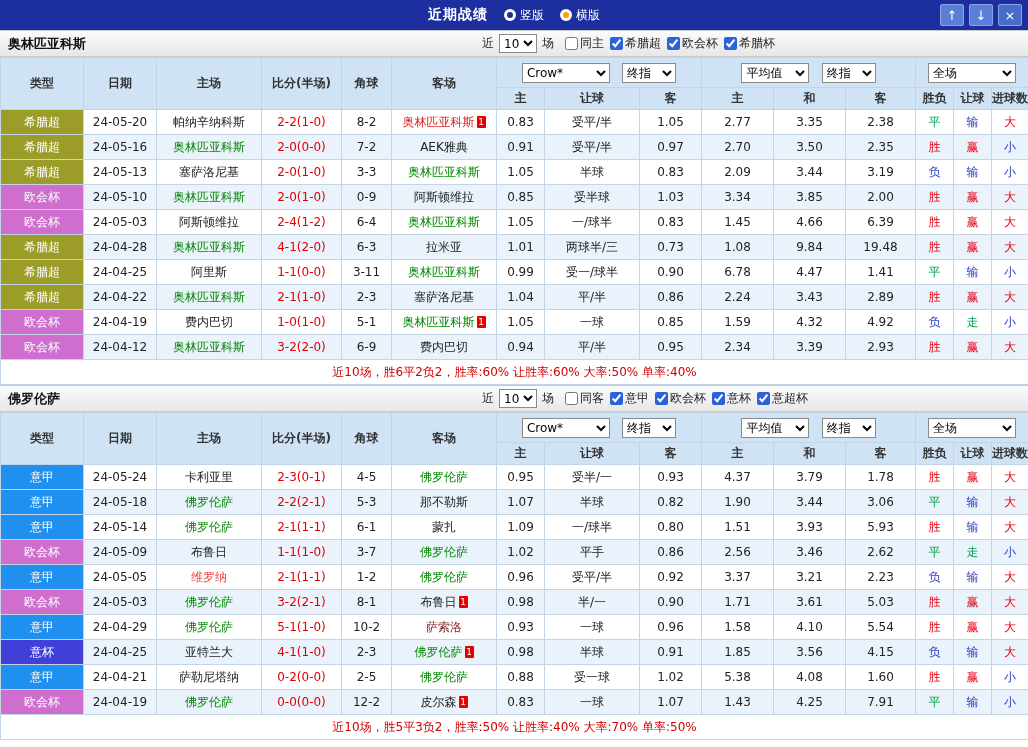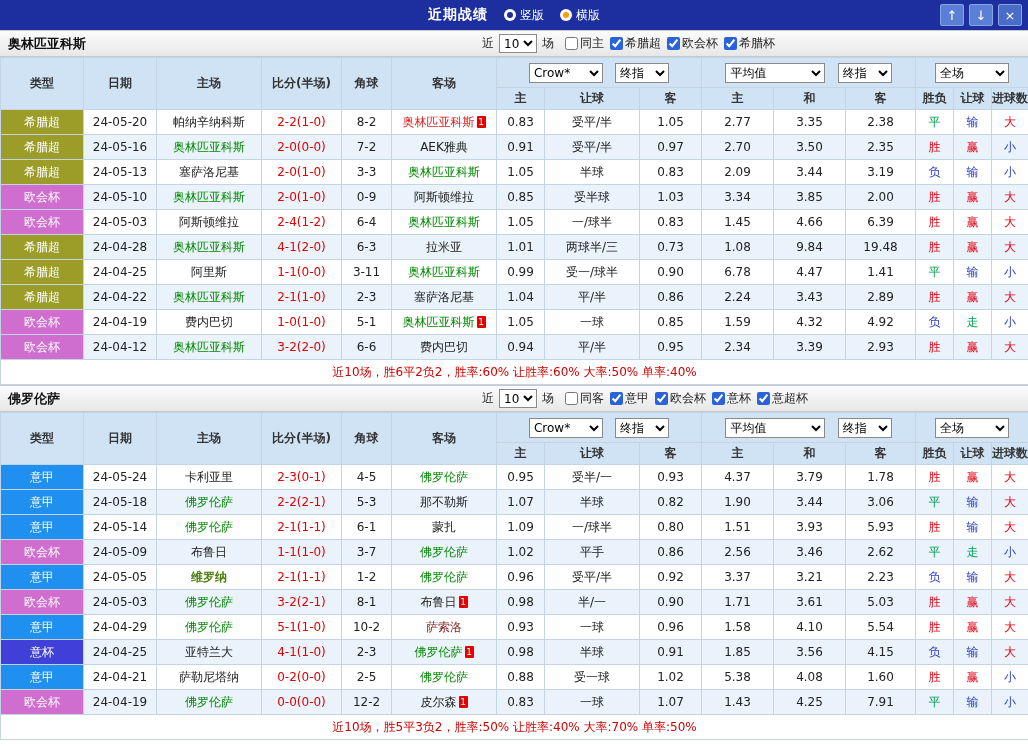--- a/index.html
+++ b/index.html
@@ -49,21 +49,21 @@
   
   table { width:1028px; border-collapse:collapse; table-layout:fixed; }
   th, td {
     border:1px solid #c3d4e4; text-align:center; vertical-align:middle;
     overflow:hidden; white-space:nowrap; padding:0;
   }
   thead th { background:#cfe3f5; font-weight:bold; font-size:12px; color:#333; }
   .group-row th { height:30px; }
   .sub-row th { height:22px; font-weight:bold; }
   .sel { height:20px; font-size:12px; border:1px solid #8a8a8a; background:#fff; font-family:inherit; vertical-align:middle; margin:0 4px; }
-  .w54 { width:54px; } .w64 { width:74px; } .w74 { width:100px; }
+  .w54 { width:54px; } .w64 { width:88px; } .w74 { width:68px; }
   tbody td { height:25px; font-size:12px; background:#fff; }
   tbody tr.alt td { background:#eaf3fb; }
   td.league-cell { color:#fff; font-size:12px; }
   td.score { color:#e00000; }
   td.mark { font-weight:normal; }
   .red-card {
     display:inline-block; min-width:9px; height:12px; line-height:12px; padding:0 1px;
     background:#e60000; color:#fff; font-size:9px; margin-left:2px; vertical-align:1px; border-radius:1px;
   }
   tfoot td { height:25px; color:#d00000; background:#fff; font-size:12px; }
@@ -316,21 +316,21 @@
           <td>4.92</td>
           <td class="mark" style="color: rgb(43, 60, 196);">负</td>
           <td class="mark" style="color: rgb(0, 160, 80);">走</td>
           <td class="mark" style="color: rgb(43, 60, 196);">小</td>
         </tr>
         <tr class="alt">
           <td class="league-cell" style="background: rgb(207, 110, 207);">欧会杯</td>
           <td>24-04-12</td>
           <td><span style="color: rgb(0, 136, 0);">奥林匹亚科斯</span></td>
           <td class="score">3-2(2-0)</td>
-          <td>6-6</td>
+          <td>6-9</td>
           <td><span style="color: rgb(34, 34, 34);">费内巴切</span></td>
           <td>0.94</td>
           <td>平/半</td>
           <td>0.95</td>
           <td>2.34</td>
           <td>3.39</td>
           <td>2.93</td>
           <td class="mark" style="color: rgb(230, 0, 18);">胜</td>
           <td class="mark" style="color: rgb(230, 0, 18);">赢</td>
           <td class="mark" style="color: rgb(230, 0, 18);">大</td>
@@ -486,21 +486,21 @@
           <td>2.56</td>
           <td>3.46</td>
           <td>2.62</td>
           <td class="mark" style="color: rgb(0, 160, 80);">平</td>
           <td class="mark" style="color: rgb(0, 160, 80);">走</td>
           <td class="mark" style="color: rgb(43, 60, 196);">小</td>
         </tr>
         <tr>
           <td class="league-cell" style="background: rgb(32, 144, 240);">意甲</td>
           <td>24-05-05</td>
-          <td><span style="color: #4d7c0f; font-weight: bold;">维罗纳</span></td>
+          <td><span style="color: #ef4444;">维罗纳</span></td>
           <td class="score">2-1(1-1)</td>
           <td>1-2</td>
           <td><span style="color: rgb(0, 136, 0);">佛罗伦萨</span></td>
           <td>0.96</td>
           <td>受平/半</td>
           <td>0.92</td>
           <td>3.37</td>
           <td>3.21</td>
           <td>2.23</td>
           <td class="mark" style="color: rgb(43, 60, 196);">负</td>

